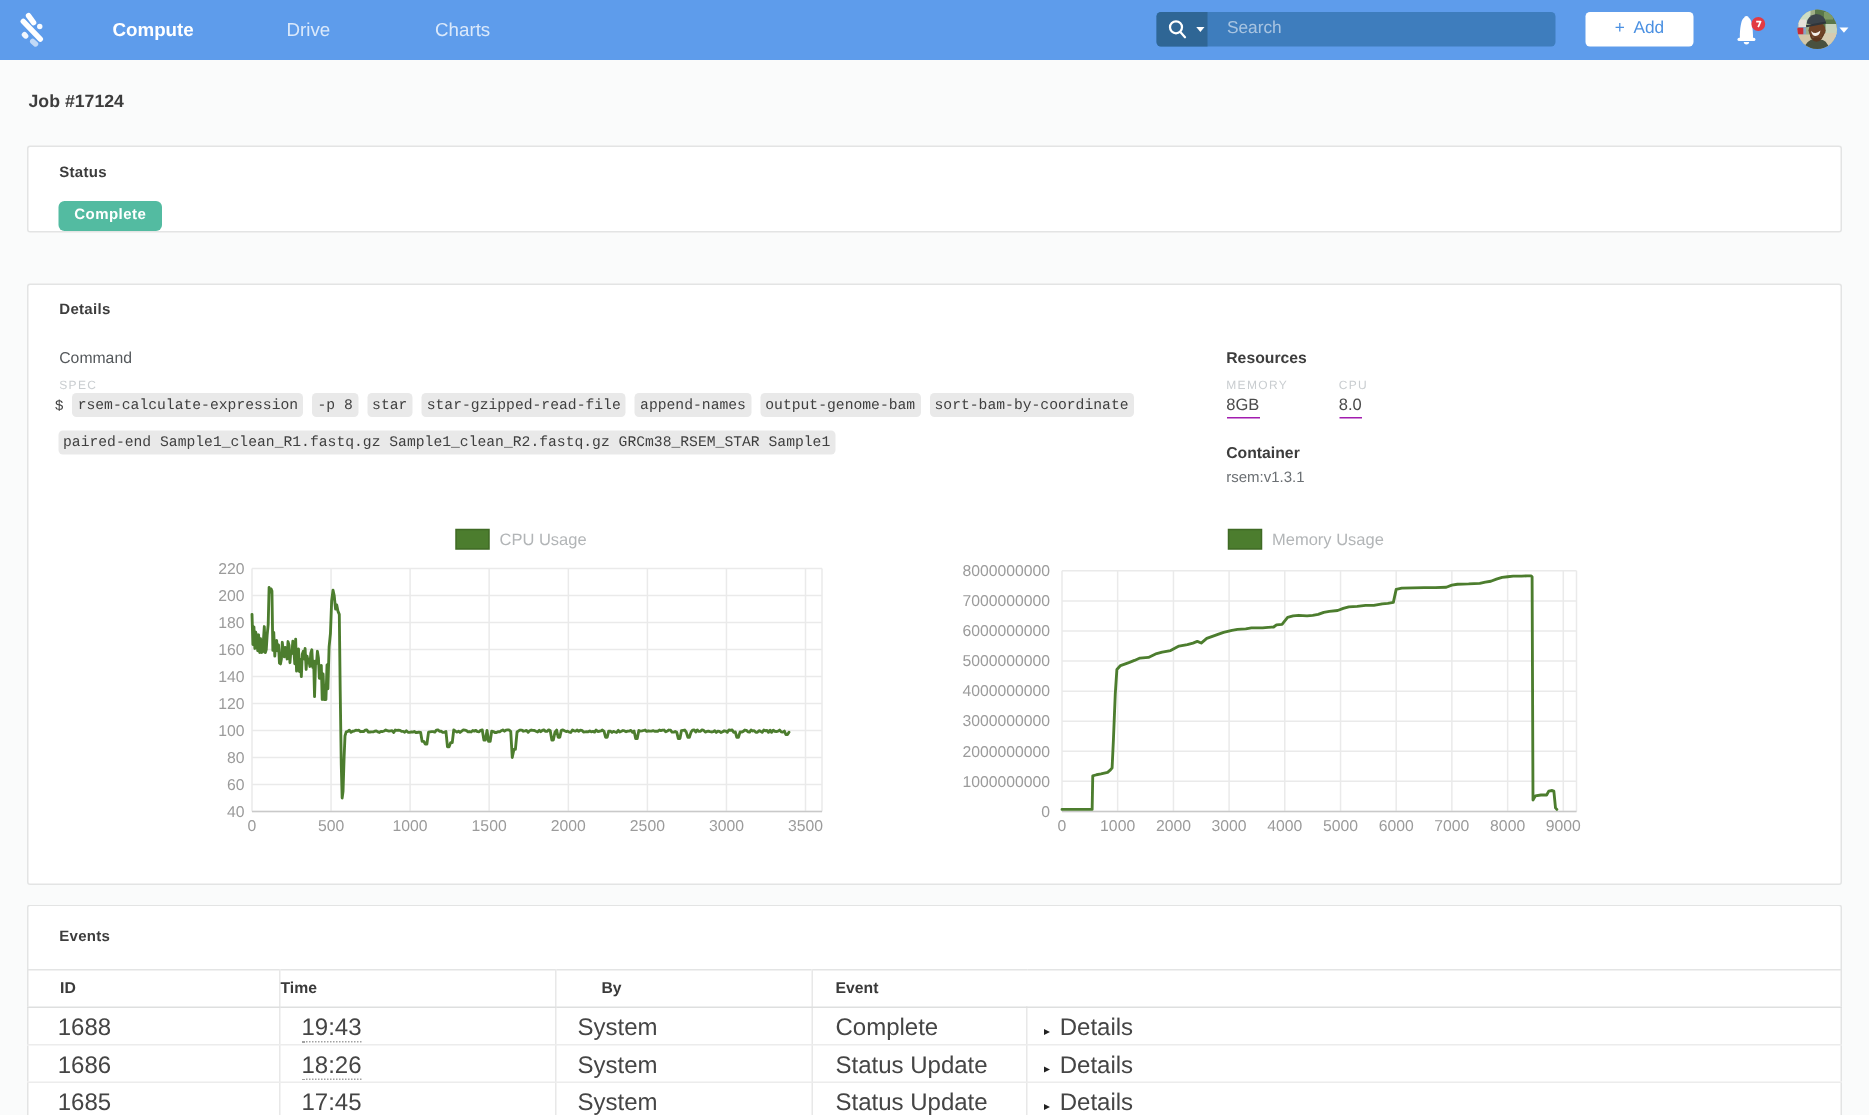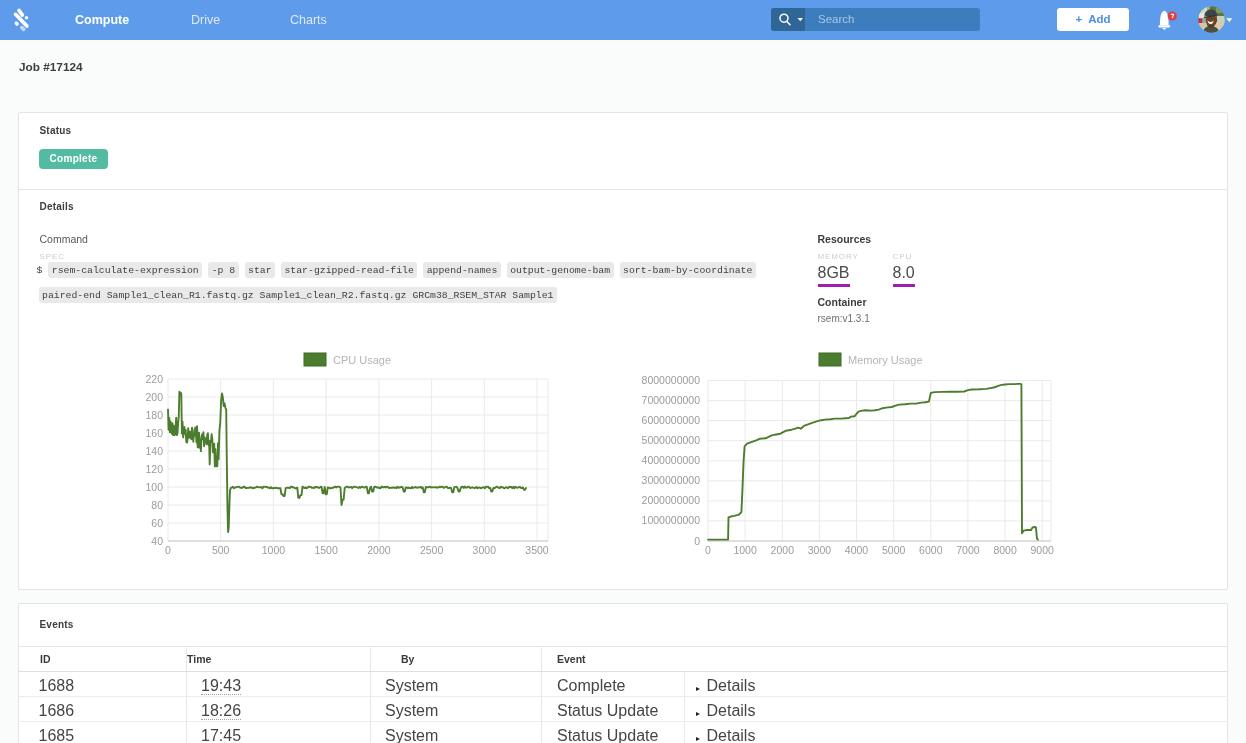--- a/index.html
+++ b/index.html
@@ -4,39 +4,39 @@
 <style>
 * { margin:0; padding:0; box-sizing:border-box; }
 html,body { width:1246px; height:743px; overflow:hidden; background:#fafbfb;
   font-family:"Liberation Sans",sans-serif; color:#414141; }
 .abs { position:absolute; }
 
 
 #nav { position:absolute; top:0; left:0; width:1246px; height:40px; background:#5e9ceb; }
 .navlink { position:absolute; top:0; height:52px; line-height:40px; font-size:12.5px; color:rgba(255,255,255,.78); }
 .navlink.active { color:#fff; font-weight:bold; }
-#searchbox { position:absolute; left:771px; top:8px; width:209px; height:23px; background:#3e7dbd; border-radius:3px; }
+#searchbox { position:absolute; left:771px; top:8px; width:266px; height:23px; background:#3e7dbd; border-radius:3px; }
 #searchseg { position:absolute; left:0; top:0; width:34px; height:23px; background:#2f6695; border-radius:3px 0 0 3px; }
 #searchph { position:absolute; left:47px; top:0; height:23px; line-height:23px; font-size:11.5px; color:rgba(255,255,255,.55); }
 #addbtn { position:absolute; left:1057px; top:8px; width:72px; height:23px; background:#fff; border-radius:3px;
-  text-align:center; line-height:23px; font-size:11.5px; font-weight:bold; color:#4a90e2; }
+  text-align:center; line-height:23px; font-size:11.5px; font-weight:normal; color:#4a90e2; }
 
 
 .card { position:absolute; left:18px; width:1210px; background:#fff; border:1px solid #e3e4e4; border-radius:2px; }
 .cardtitle { position:absolute; left:20.5px; font-size:10px; font-weight:bold; color:#3d3d3d; letter-spacing:.2px; }
 #jobtitle { position:absolute; left:19px; top:60px; font-size:11.8px; font-weight:bold; color:#3d3d3d; }
 
-#statuscard { top:112px; height:79px;padding-left:44px; }
+#statuscard { top:97px; height:58px;padding-left:44px; }
 #pill { position:absolute; left:20px; top:36px; width:69px; height:20px; border-radius:4px; background:#53bba1;
   color:#fff; font-size:10px; font-weight:bold; text-align:center; line-height:20px; letter-spacing:.3px; }
 
 #detailscard { top:189px; height:401px; }
 .seclabel { position:absolute; font-size:10.5px; color:#54585b; }
 .tinylabel { position:absolute; font-size:8px; color:#c9cdd0; letter-spacing:.9px; }
-.val { position:absolute; font-size:16px; color:#4b4b4b; border-bottom:3px solid #a21caf; padding-bottom:2px;text-align:right; }
+.val { position:absolute; font-size:11px; color:#4b4b4b; border-bottom:1px solid #a21caf; padding-bottom:2px;text-align:right; }
 .cmdline { position:absolute; font-family:"Liberation Mono",monospace; font-size:9.8px; color:#3f3f3f; white-space:pre; }
 .chip { background:#e9e9e9; border-radius:3px; padding:2.5px 3.5px; }
 #container-name { position:absolute; font-size:10px; color:#6b6f73; }
 
 
 .chart { position:absolute; }
 .chart .grid line { stroke:#eaeaea; stroke-width:1; }
 .chart .axis { stroke:#c9c9c9; stroke-width:1; }
 .chart .yl { font-size:10.5px; fill:#9b9b9b; text-anchor:end; }
 .chart .xl { font-size:10.5px; fill:#9b9b9b; text-anchor:middle; }

